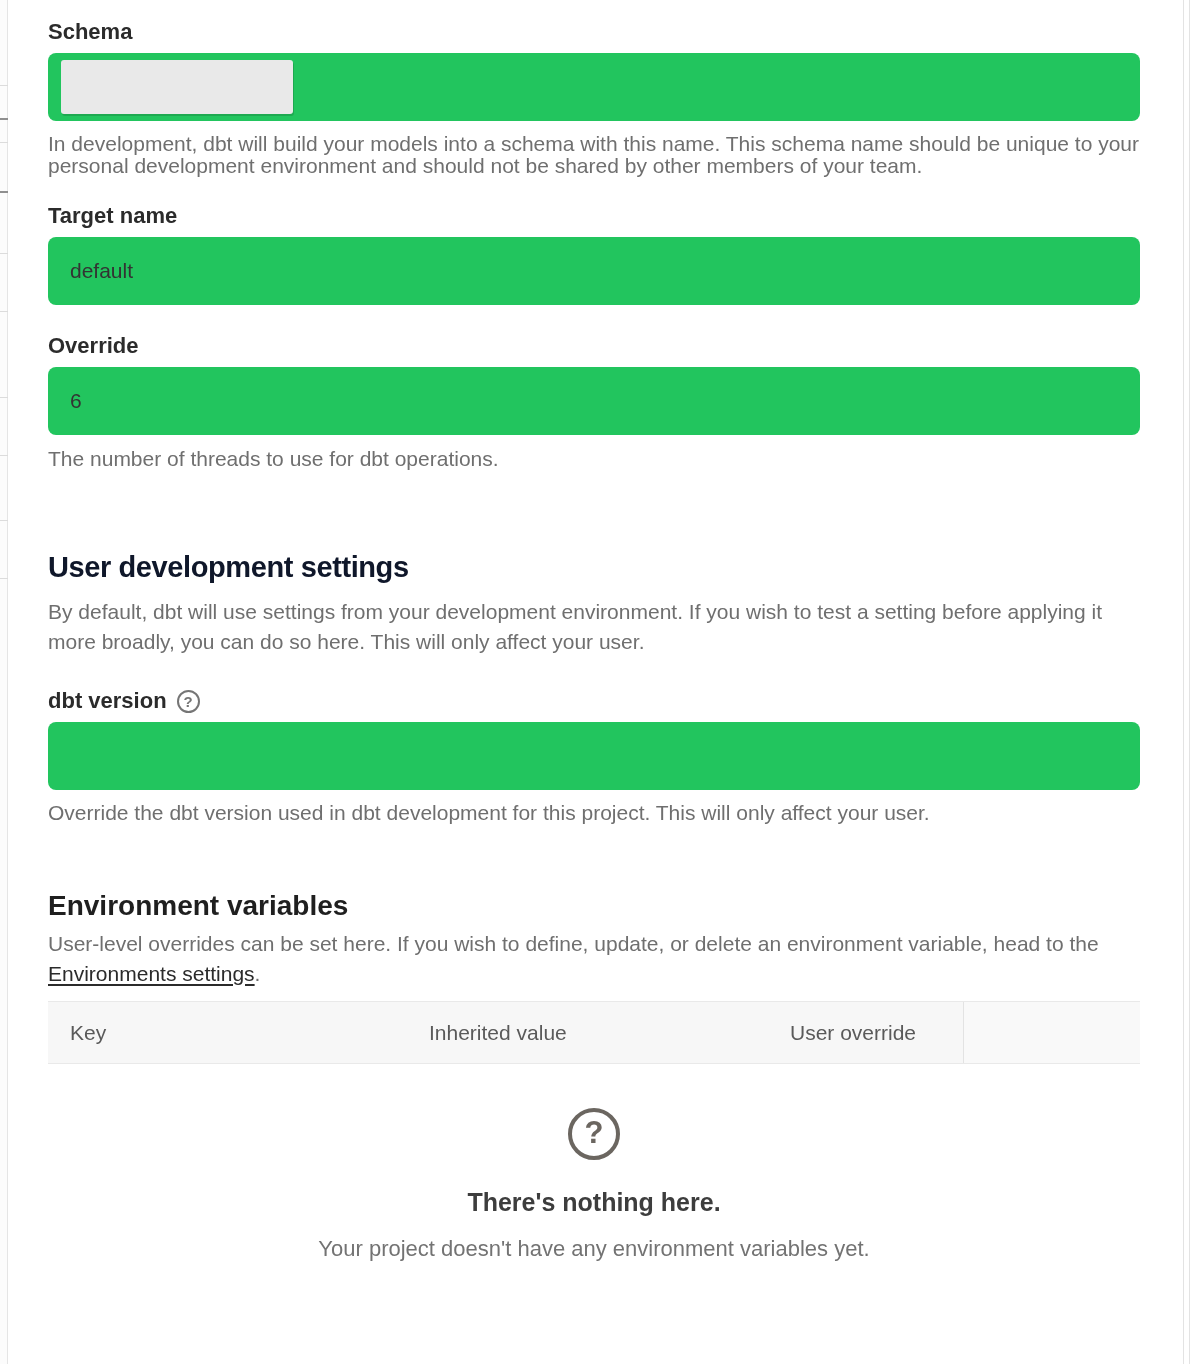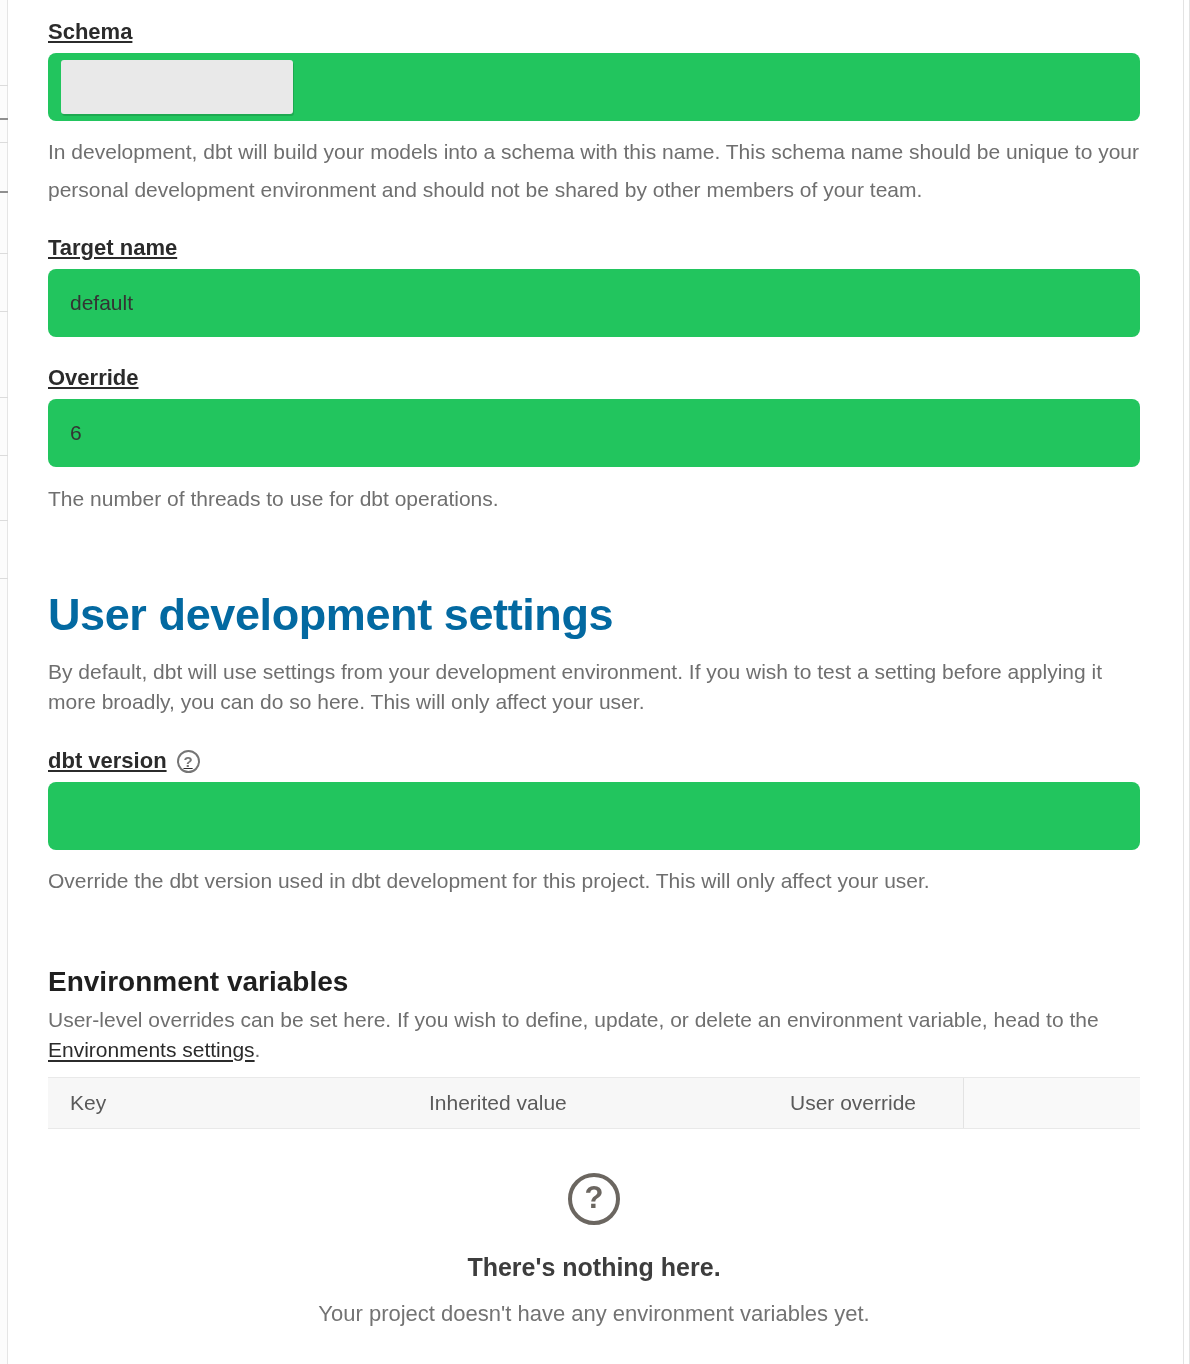--- a/index.html
+++ b/index.html
@@ -23,66 +23,66 @@
   
   .right-edge {
     position: absolute; right: 0; top: 0; bottom: 0; width: 7px;
     background: #ffffff; border-left: 1px solid #e3e3e3; border-right: 1px solid #e3e3e3;
   }
 
   .content { padding: 18px 50px 0 48px; }
 
   .field-label {
     font-size: 22px; font-weight: 600; color: #2b2b2b; line-height: 28px;
-    display: flex; align-items: center; text-decoration: underline;
+    display: flex; align-items: center;
   }
   .input-box, input.text-input {
     display: block; width: 100%; height: 68px;
     background: #22c55e; border: none; border-radius: 8px;
     font-family: "Liberation Sans", sans-serif;
     font-size: 21px; color: #333333; padding: 0 22px;
     margin-top: 7px; outline: none;
   }
   .input-box { padding: 7px 13px; }
   .redacted {
     width: 232px; height: 54px; background: #e9e9e9; border-radius: 3px;
     box-shadow: 1px 2px 0 rgba(0,0,0,0.14);
   }
   .help-text {
-    font-size: 21px; line-height: 38px; color: #6f6f6f; margin-top: 12px;
+    font-size: 21px; line-height: 22px; color: #6f6f6f; margin-top: 12px;
     max-width: 1092px;
   }
 
   .mt-25 { margin-top: 25px; }
   .mt-27 { margin-top: 27px; }
   .mt-13 { margin-top: 13px; }
 
   h1.section-title {
-    font-size: 45px; font-weight: 700; color: #0369a1;
+    font-size: 29px; font-weight: 700; color: #0f172a;
     letter-spacing: -0.4px; line-height: 44px; margin-top: 75px;
   }
-  h1 + .section-desc { margin-top: 20px; }
+  h1 + .section-desc { margin-top: 8px; }
   .section-desc { font-size: 21px; line-height: 30px; color: #6f6f6f; max-width: 1092px; }
 
   .dbt-version-label { margin-top: 30px; }
   .help-icon {
     display: inline-flex; align-items: center; justify-content: center;
     width: 23px; height: 23px; border: 2px solid #757575; border-radius: 50%;
     color: #757575; font-size: 15px; font-weight: 700; margin-left: 10px;
     cursor: default; line-height: 1;
   }
 
   h2.section-title2 {
     font-size: 28px; font-weight: 600; color: #1f1f1f; line-height: 36px; margin-top: 64px;
   }
   h2 + .section-desc { margin-top: 5px; }
   .env-link { color: #2b2b2b; text-decoration: underline; text-underline-offset: 3px; }
 
   .env-table-header {
-    margin-top: 12px; height: 52px; background: #f7f7f7;
+    margin-top: 12px; height: 63px; background: #f7f7f7;
     border-top: 1px solid #e9e9e9; border-bottom: 1px solid #e9e9e9;
     display: grid; grid-template-columns: 381px 361px 173px 1fr;
     align-items: center;
     font-size: 21px; color: #5a5a5a;
   }
   .env-table-header .th { padding: 0; }
   .env-table-header .th.first { padding-left: 22px; }
   .env-table-header .th.last { border-left: 1px solid #e3e3e3; height: 100%; background: #f9f9f9; }
 
   .empty-state { margin-top: 44px; text-align: center; }

